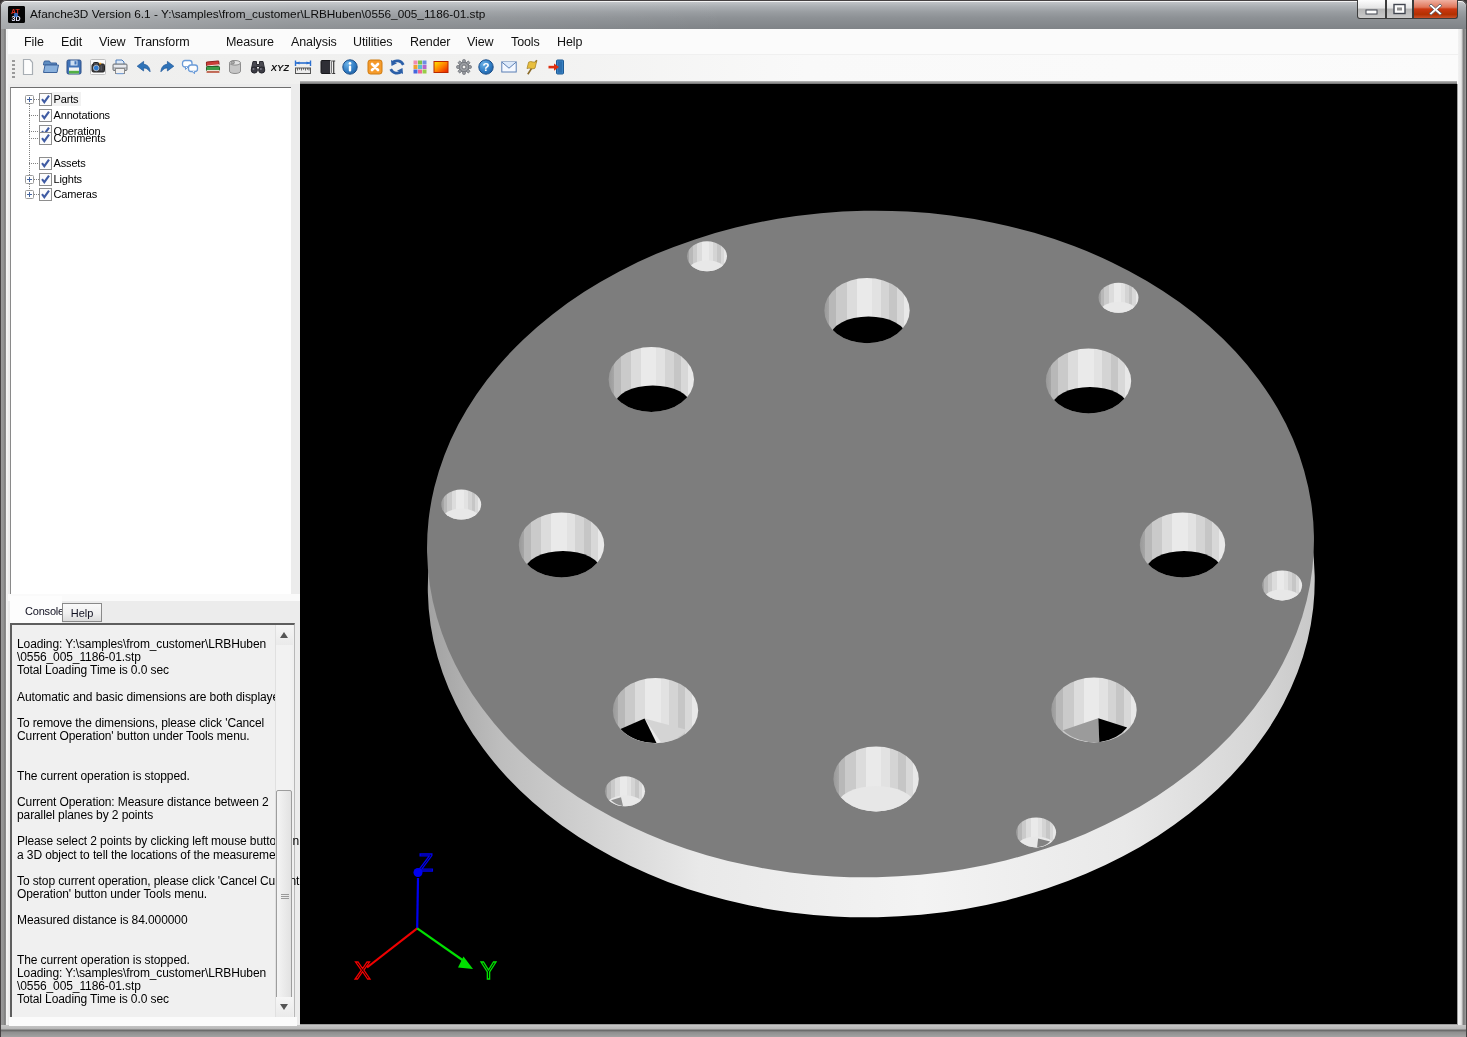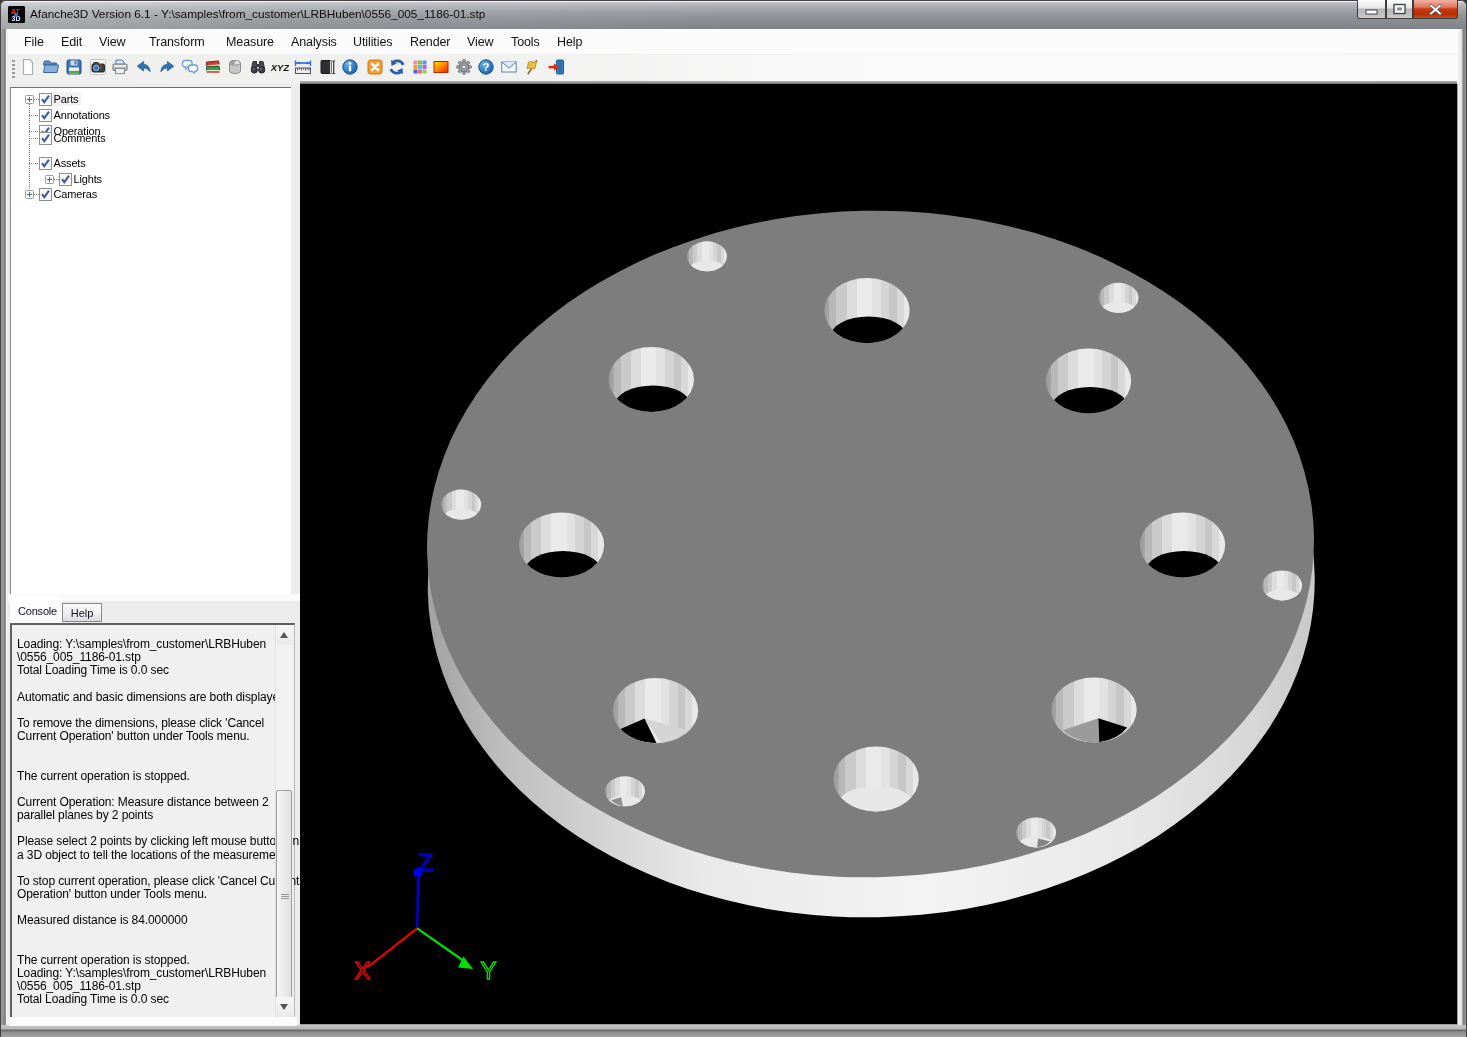--- a/index.html
+++ b/index.html
@@ -31,21 +31,21 @@
 .ticon{position:absolute;top:3px;width:20px;height:22px;}
 
 #leftpane{left:8px;top:84px;width:292px;height:941px;background:#ececec;}
 #tree{left:2px;top:3px;width:281px;height:508px;background:#fff;
  border-top:1px solid #6e6e6e;border-left:1px solid #8a8a8a;}
 .trow{position:absolute;left:0;height:16px;width:270px;}
 .tlabel{position:absolute;left:42.5px;top:1.5px;font-size:11px;letter-spacing:-0.15px;line-height:13px;color:#000;white-space:pre;}
 .cbox{position:absolute;left:28px;top:1px;width:13px;height:13px;}
 .ebox{position:absolute;left:15px;top:3px;width:9px;height:9px;}
 #tabstrip{left:0px;top:510px;width:292px;height:29px;background:#ececec;}
-#tabconsole{left:2px;top:2px;width:52px;height:27px;background:#fdfdfd;font-size:11px;letter-spacing:-0.2px;color:#101020;line-height:30px;padding-left:8px;}
+#tabconsole{left:2px;top:2px;width:52px;height:27px;background:#fdfdfd;font-size:11px;letter-spacing:-0.2px;color:#101020;line-height:30px;padding-left:15px;}
 #tabhelp{left:54px;top:9px;width:40px;height:18.5px;background:linear-gradient(180deg,#fafafa 0%,#f0f0f0 55%,#dcdcdc 100%);border:1px solid #8a8a8a;font-size:11px;color:#101020;line-height:19px;text-align:center;}
 #consolebox{left:2px;top:539px;width:285px;height:394px;background:#f0f0f0;
  border-top:2px solid #5e5e5e;border-left:2px solid #5e5e5e;border-right:1px solid #b8b8b8;}
 #constext{left:5px;top:13px;width:auto;font-size:12px;letter-spacing:-0.1px;line-height:13.15px;color:#000;white-space:pre;}
 
 #sbar{right:2.5px;top:0px;width:17px;height:392px;background:#f2f2f2;border-left:1px solid #e0e0e0;}
 .sbtn{position:absolute;left:0;width:17px;height:20px;background:linear-gradient(180deg,#f6f6f6,#eaeaea);}
 #sthumb{position:absolute;left:0px;top:165px;width:16px;height:212px;background:linear-gradient(90deg,#f4f4f4,#e2e2e2);border:1px solid #9d9d9d;border-radius:2px;}
 .arr{position:absolute;left:4px;width:0;height:0;}
 
@@ -93,21 +93,21 @@
 <div class="abs winbtn" id="btnclose">
  <svg width="43" height="18" viewBox="0 0 43 18">
       <path d="M17 5.2 L21.5 9.2 L26 5.2 L27.8 7 L23.4 10.8 L27.8 14.6 L26 16.4 L21.5 12.5 L17 16.4 L15.2 14.6 L19.6 10.8 L15.2 7 Z" fill="#fff" stroke="#47515e" stroke-width="0.8" transform="translate(0,-1.2)"></path>
     </svg>
 </div>
 
 <div class="abs" id="menubar">
 <span class="mitem" style="left:16px;">File</span>
 <span class="mitem" style="left:53px;">Edit</span>
 <span class="mitem" style="left:91px;">View</span>
-<span class="mitem" style="left:141px;">Transform</span>
+<span class="mitem" style="left:126px;">Transform</span>
 <span class="mitem" style="left:218px;">Measure</span>
 <span class="mitem" style="left:283px;">Analysis</span>
 <span class="mitem" style="left:345px;">Utilities</span>
 <span class="mitem" style="left:402px;">Render</span>
 <span class="mitem" style="left:459px;">View</span>
 <span class="mitem" style="left:503px;">Tools</span>
 <span class="mitem" style="left:549px;">Help</span>
 </div>
 
 <div class="abs" id="toolbar">
@@ -315,21 +315,21 @@
 <span class="tlabel">Comments</span>
 </div>
 <div class="trow" style="top:67.1px;">
 <div class="abs" style="left:17.5px;top:7.5px;width:10px;height:1px;background-image:repeating-linear-gradient(90deg,#808080 0 1px,transparent 1px 2px);"></div>
 <svg class="cbox" style="left:27.5px;top:1.5px;" width="13" height="13" viewBox="0 0 13 13">
           <rect x="0.5" y="0.5" width="12" height="12" fill="#fcfcfc" stroke="#8e8e8e"></rect>
           <path d="M3 6.2 L5.3 9.2 L10 2.6" stroke="#3f5ba3" stroke-width="2.1" fill="none"></path>
         </svg>
 <span class="tlabel">Assets</span>
 </div>
-<div class="trow" style="top:83.0px;margin-left:20px;">
+<div class="trow" style="top:83.0px;">
 <svg class="ebox" style="left:13.5px;top:3.5px;" width="9" height="9" viewBox="0 0 9 9">
           <rect x="0.5" y="0.5" width="8" height="8" rx="1" fill="#fff" stroke="#9a9a9a"></rect>
           <line x1="2" y1="4.5" x2="7" y2="4.5" stroke="#44639e" stroke-width="1"></line>
           <line x1="4.5" y1="2" x2="4.5" y2="7" stroke="#44639e" stroke-width="1"></line>
         </svg>
 <div class="abs" style="left:22.5px;top:7.5px;width:5px;height:1px;background-image:repeating-linear-gradient(90deg,#808080 0 1px,transparent 1px 2px);"></div>
 <svg class="cbox" style="left:27.5px;top:1.5px;" width="13" height="13" viewBox="0 0 13 13">
           <rect x="0.5" y="0.5" width="12" height="12" fill="#fcfcfc" stroke="#8e8e8e"></rect>
           <path d="M3 6.2 L5.3 9.2 L10 2.6" stroke="#3f5ba3" stroke-width="2.1" fill="none"></path>
         </svg>

